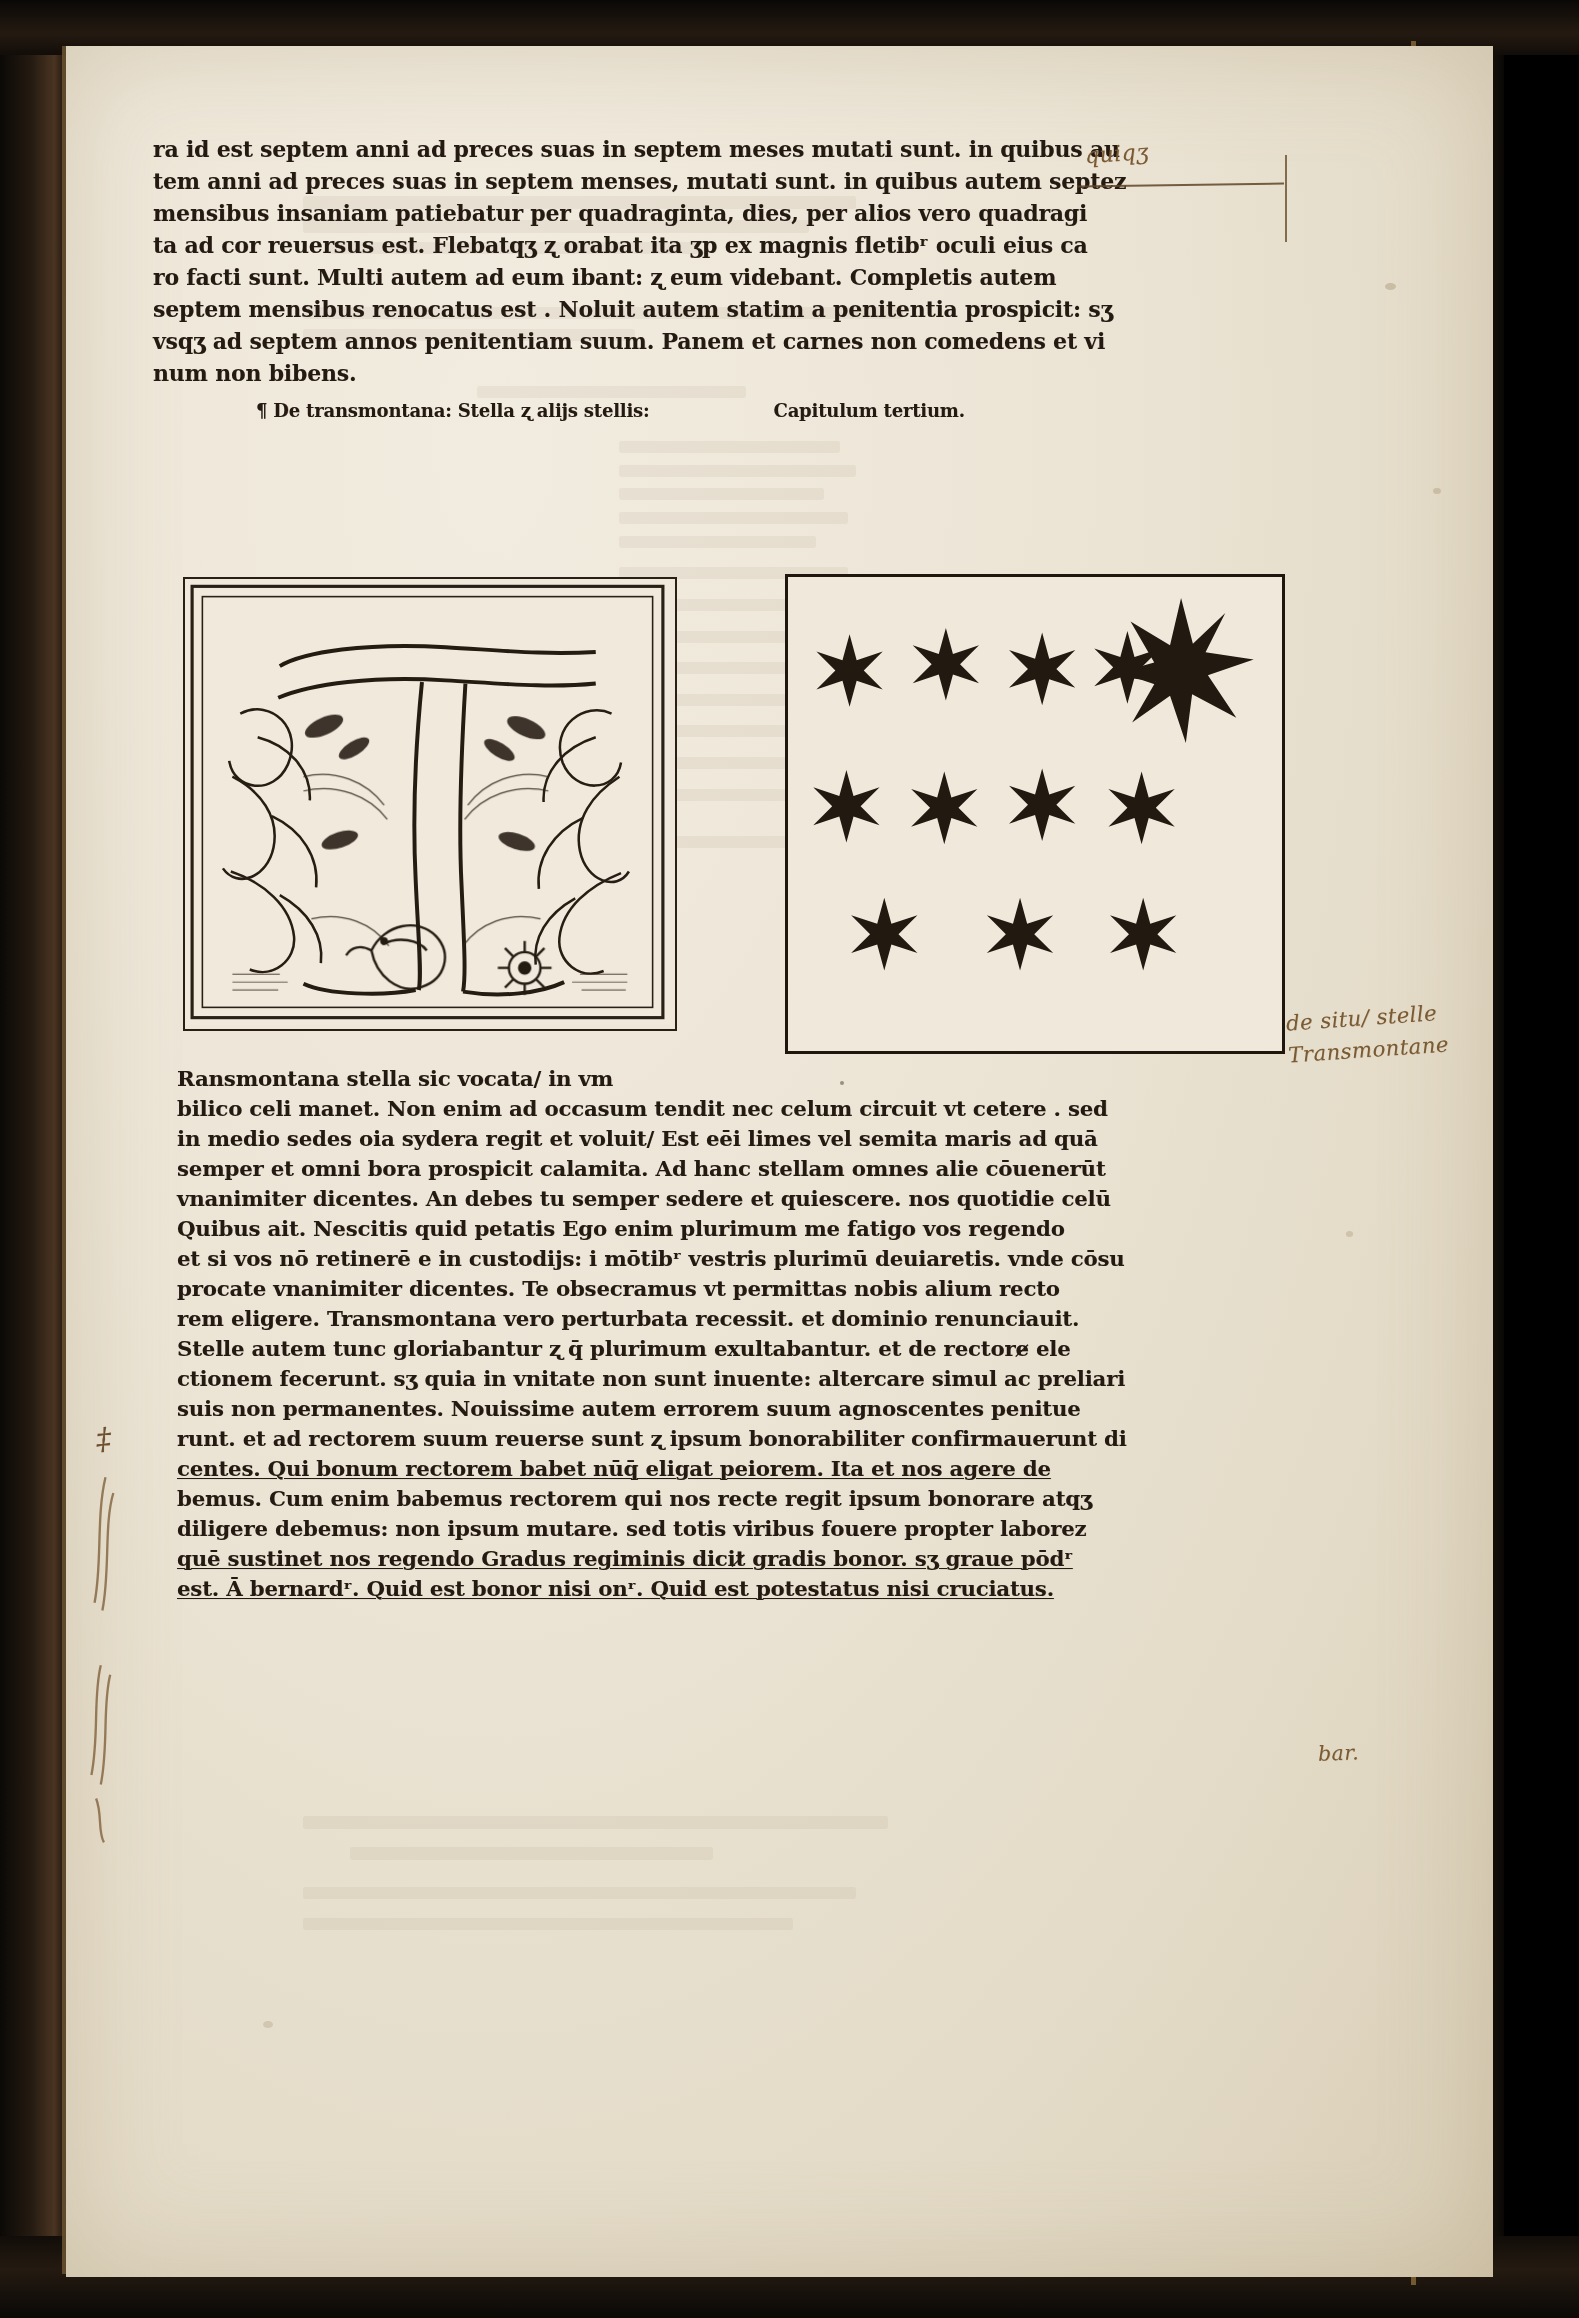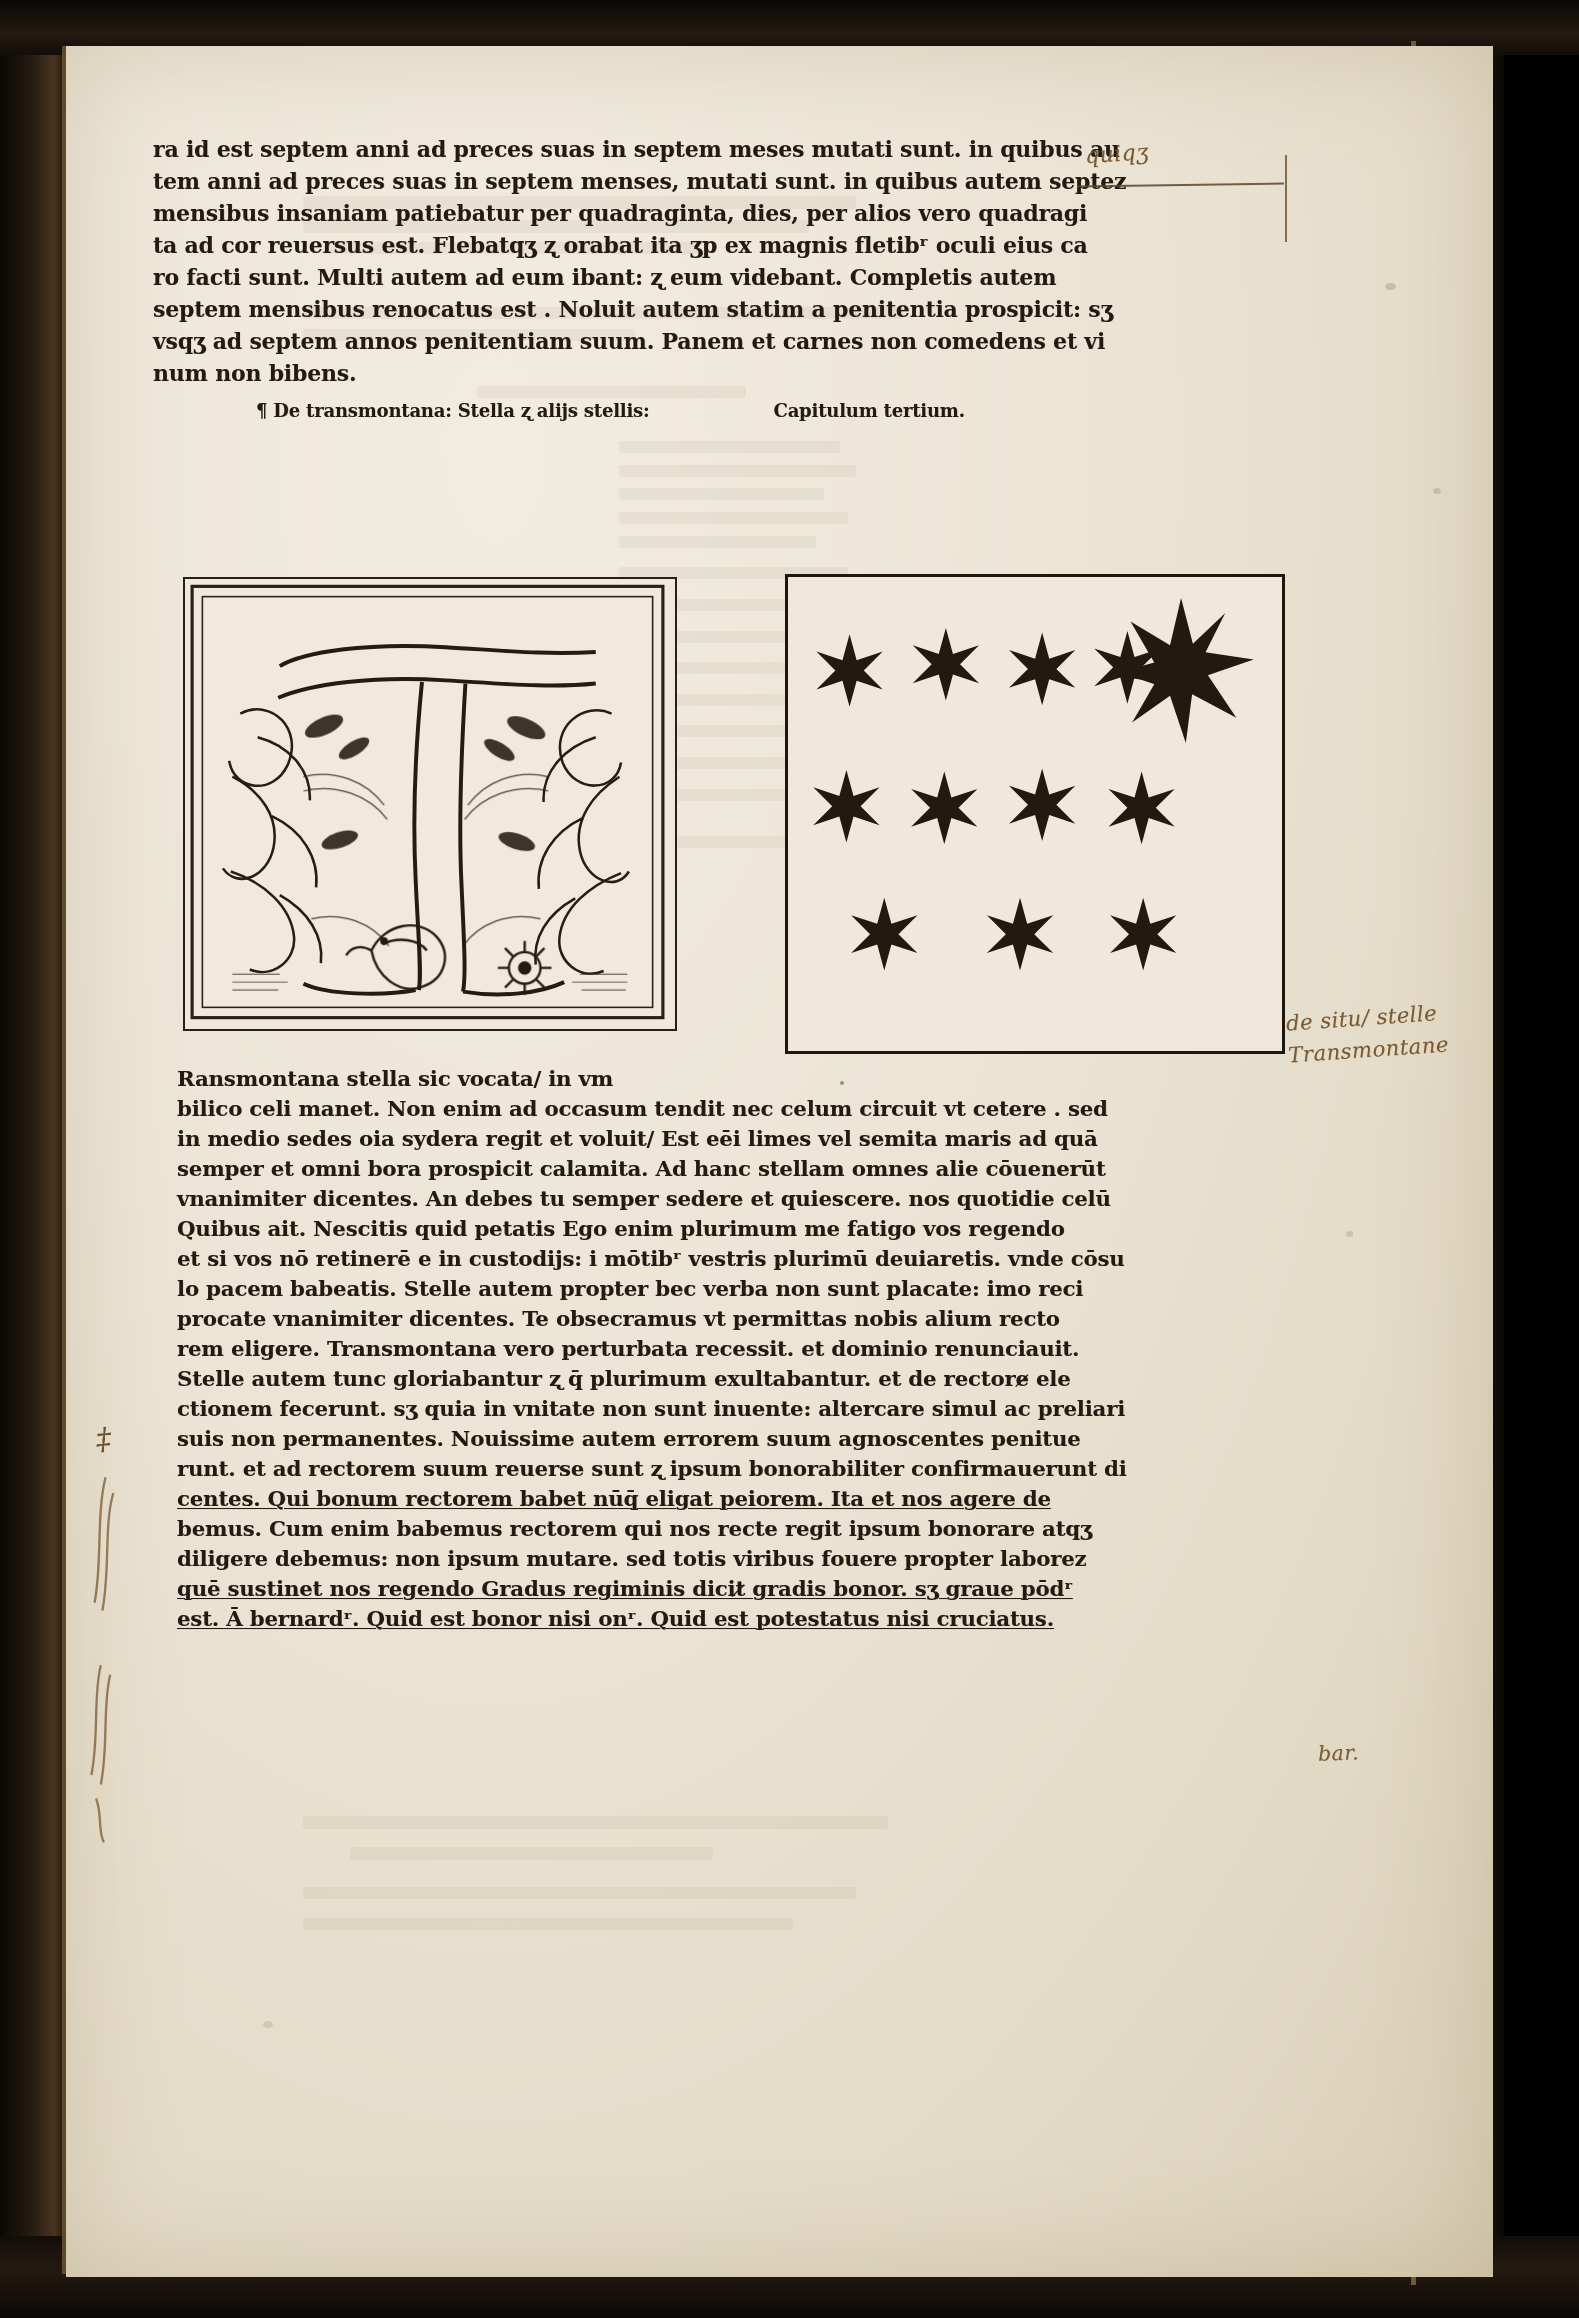--- a/index.html
+++ b/index.html
@@ -402,21 +402,20 @@
     </div>
 
     <div id="bodytext">
       <div class="line">Ransmontana stella sic vocata/ in vm</div>
       <div class="line">bilico celi manet. Non enim ad occasum tendit nec celum  circuit vt cetere . sed</div>
       <div class="line">in medio sedes oia sydera regit et voluit/ Est eēi limes vel semita maris ad quā</div>
       <div class="line">semper et omni bora prospicit calamita. Ad hanc stellam omnes alie cōuenerūt</div>
       <div class="line">vnanimiter dicentes. An debes tu semper sedere et quiescere. nos quotidie celū</div>
       <div class="line">Quibus ait. Nescitis quid petatis Ego enim plurimum me fatigo vos regendo</div>
       <div class="line">et si vos nō retinerē e in custodijs: i mōtibʳ vestris plurimū deuiaretis. vnde cōsu</div>
-      <div class="line">lo pacem babeatis. Stelle autem propter bec verba non sunt placate: imo reci</div>
       <div class="line">procate vnanimiter dicentes. Te obsecramus vt permittas nobis alium recto</div>
       <div class="line">rem eligere. Transmontana vero perturbata recessit. et dominio renunciauit.</div>
       <div class="line">Stelle autem tunc gloriabantur ʐ q̄ plurimum exultabantur. et de rectore̷ ele</div>
       <div class="line">ctionem fecerunt. sʒ quia in vnitate non sunt inuente: altercare simul ac preliari</div>
       <div class="line">suis non permanentes. Nouissime autem errorem suum agnoscentes penitue</div>
       <div class="line">runt. et ad rectorem suum reuerse sunt ʐ ipsum bonorabiliter confirmauerunt di</div>
       <div class="line underlined">centes. Qui bonum rectorem babet nūq̄ eligat peiorem. Ita et nos agere de</div>
       <div class="line">bemus. Cum enim babemus rectorem qui nos recte regit ipsum bonorare atqʒ</div>
       <div class="line">diligere debemus: non ipsum mutare. sed totis viribus fouere propter laborez</div>
       <div class="line underlined">quē sustinet nos regendo Gradus regiminis dicit̷ gradis bonor. sʒ graue pōdʳ</div>

